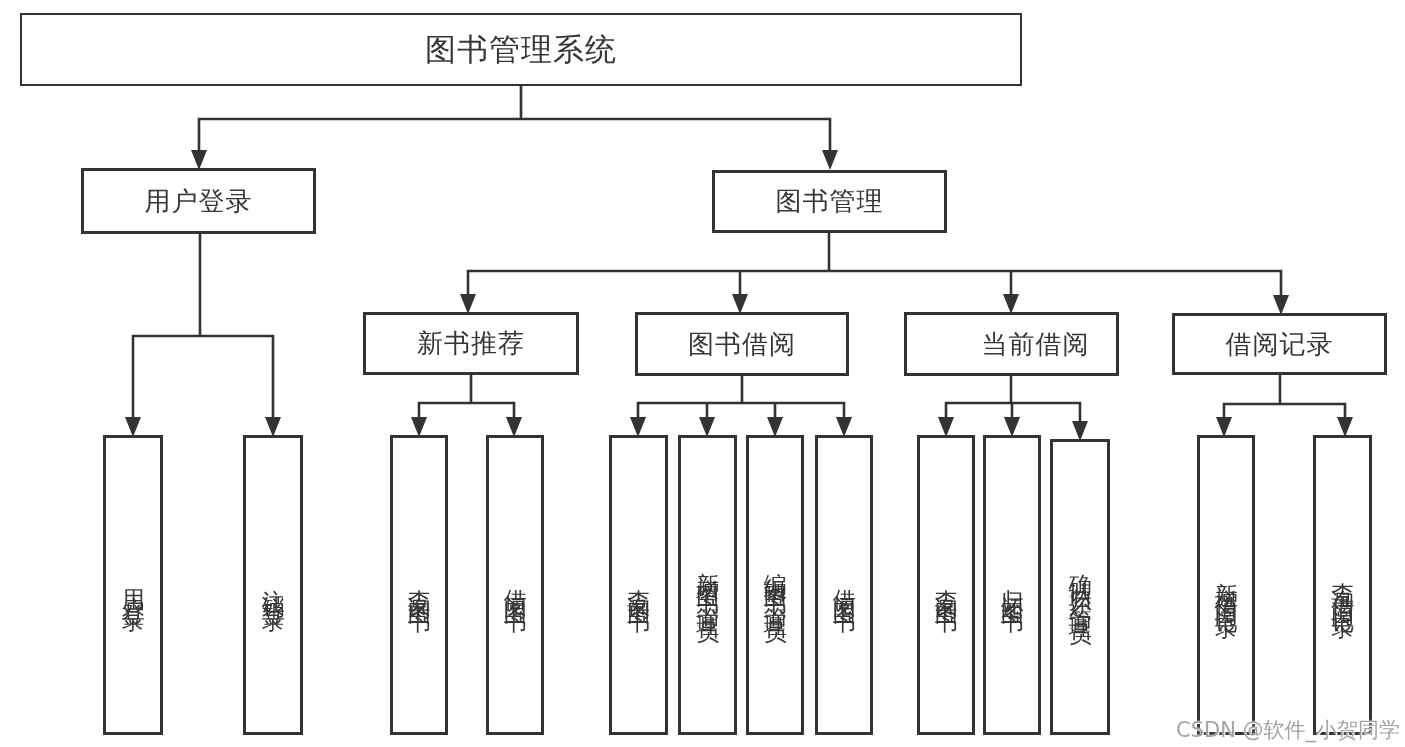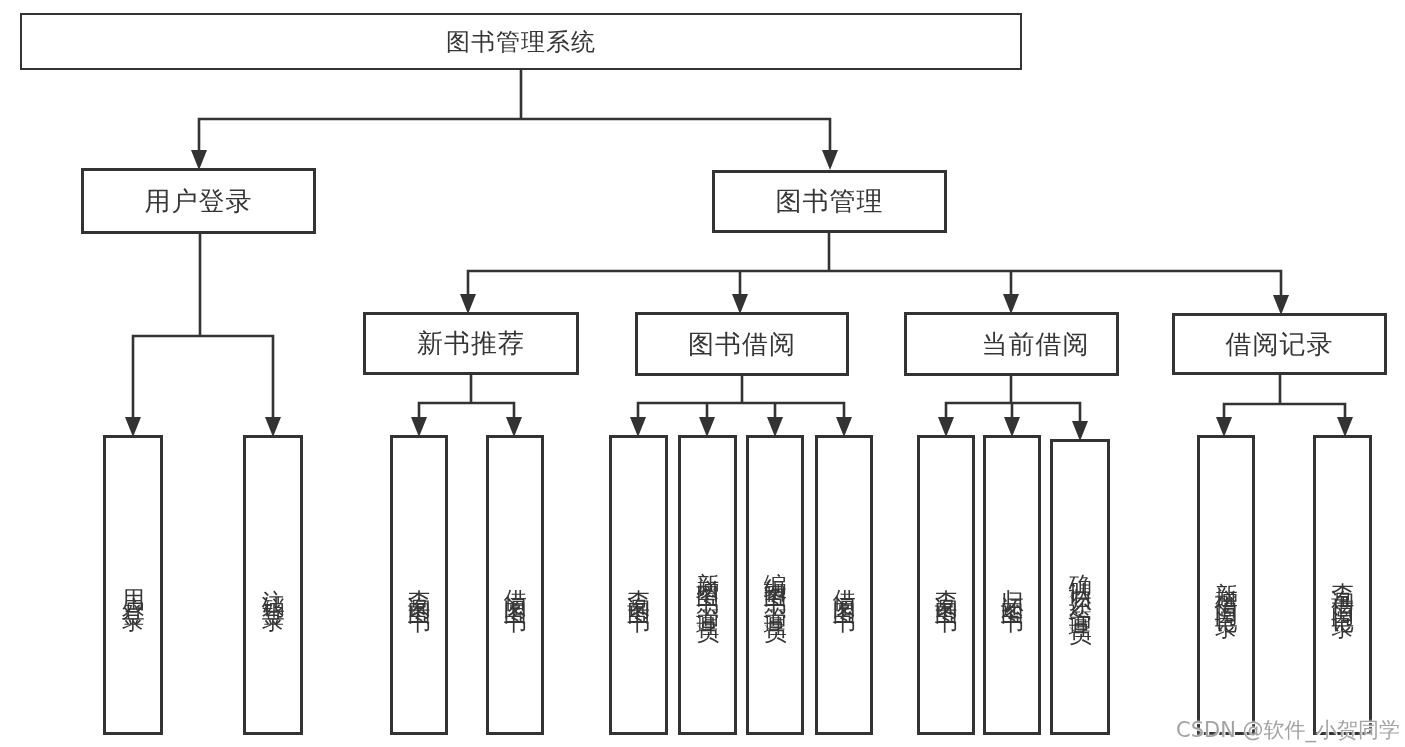--- a/index.html
+++ b/index.html
@@ -8,21 +8,21 @@
     position:relative;width:1405px;height:747px;background:#ffffff;overflow:hidden;
   }
   #wires{position:absolute;left:0;top:0;width:1405px;height:747px;}
   .node{
     position:absolute;box-sizing:border-box;background:#ffffff;
     border:3px solid #333333;color:#363636;
     display:flex;align-items:center;justify-content:center;
     text-align:center;
   }
   .hnode{font-size:26px;letter-spacing:1px;}
-  #n-root{left:20px;top:13px;width:1002px;height:57px;border-width:2px;font-size:24px;}
+  #n-root{left:20px;top:13px;width:1002px;height:73px;border-width:2px;font-size:31px;}
   #n-login{left:81px;top:168px;width:235px;height:66px;}
   #n-mgmt{left:712px;top:170px;width:235px;height:63px;}
   #n-rec{left:363px;top:312px;width:216px;height:63px;}
   #n-bor{left:635px;top:312px;width:214px;height:64px;}
   #n-cur{left:904px;top:312px;width:215px;height:64px;padding-left:48px;}
   #n-his{left:1172px;top:313px;width:215px;height:62px;text-align:center;}
   .leaf{top:435px;height:300px;}
   .leaf .vtext{
     writing-mode:vertical-rl;text-orientation:mixed;
     font-size:23px;letter-spacing:7px;line-height:1.1;

